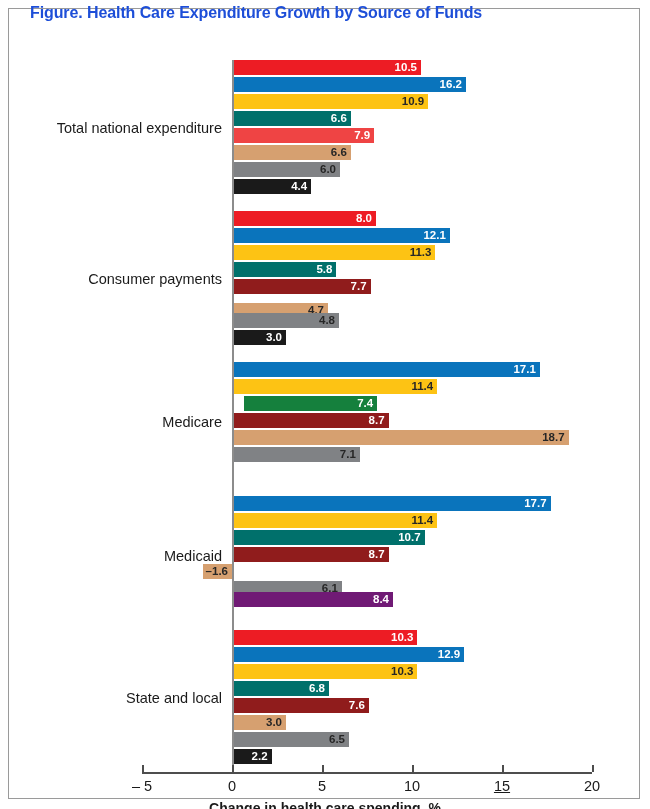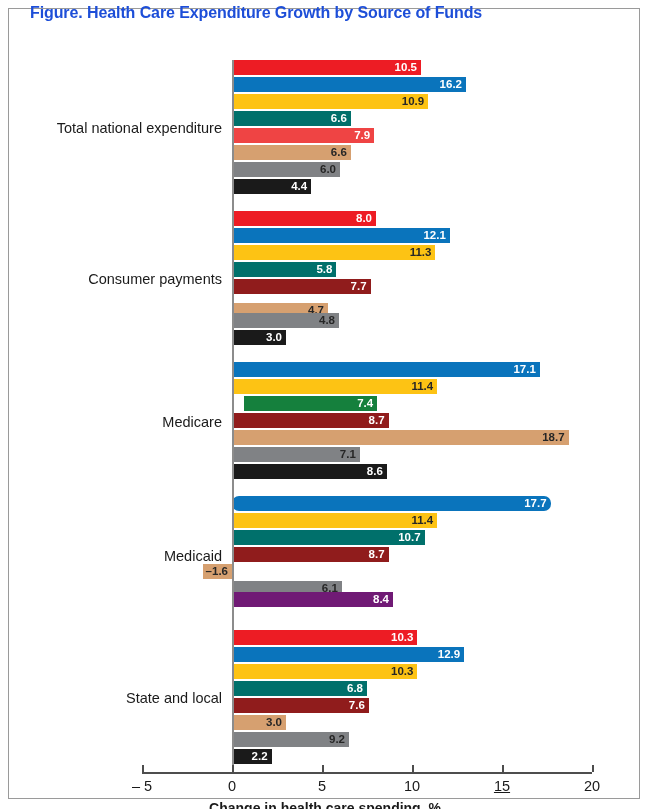--- a/index.html
+++ b/index.html
@@ -168,27 +168,24 @@
     </div>
     <div class="bar" style="background: rgb(144, 28, 28); top: 413px; left: 232px; width: 156.6px;">
       <span class="bar-value">8.7</span>
     </div>
     <div class="bar" style="background: rgb(214, 160, 112); top: 430px; left: 232px; width: 336.6px;">
       <span class="bar-value dark-text">18.7</span>
     </div>
     <div class="bar" style="background: rgb(128, 130, 133); top: 447px; left: 232px; width: 127.8px;">
       <span class="bar-value dark-text">7.1</span>
     </div>
-    <div class="bar" style="background: rgb(26, 26, 26); top: 464px; left: 232px; width: 154.8px;">
-      <span class="bar-value">8.6</span>
-    </div>
     <div class="group-label-holder" style="top: 0px;">
       <div class="group-label" style="top: 421.5px;">Medicare</div>
     </div>
-    <div class="bar" style="background: rgb(10, 116, 188); top: 496px; left: 232px; width: 318.6px; border-radius: 7px;">
+    <div class="bar" style="background: rgb(10, 116, 188); top: 496px; left: 232px; width: 318.6px;">
       <span class="bar-value">17.7</span>
     </div>
     <div class="bar" style="background: rgb(253, 195, 20); top: 513px; left: 232px; width: 205.2px;">
       <span class="bar-value dark-text">11.4</span>
     </div>
     <div class="bar" style="background: rgb(0, 112, 107); top: 530px; left: 232px; width: 192.6px;">
       <span class="bar-value">10.7</span>
     </div>
     <div class="bar" style="background: rgb(144, 28, 28); top: 547px; left: 232px; width: 156.6px;">
       <span class="bar-value">8.7</span>
@@ -207,31 +204,31 @@
     </div>
     <div class="bar" style="background: rgb(237, 28, 36); top: 630px; left: 232px; width: 185.4px;">
       <span class="bar-value">10.3</span>
     </div>
     <div class="bar" style="background: rgb(10, 116, 188); top: 647px; left: 232px; width: 232.2px;">
       <span class="bar-value">12.9</span>
     </div>
     <div class="bar" style="background: rgb(253, 195, 20); top: 664px; left: 232px; width: 185.4px;">
       <span class="bar-value dark-text">10.3</span>
     </div>
-    <div class="bar" style="background: rgb(0, 112, 107); top: 681px; left: 232px; width: 135px;">
+    <div class="bar" style="background: rgb(0, 112, 107); top: 681px; left: 232px; width: 97px;">
       <span class="bar-value">6.8</span>
     </div>
     <div class="bar" style="background: rgb(144, 28, 28); top: 698px; left: 232px; width: 136.8px;">
       <span class="bar-value">7.6</span>
     </div>
     <div class="bar" style="background: rgb(214, 160, 112); top: 715px; left: 232px; width: 54px;">
       <span class="bar-value dark-text">3.0</span>
     </div>
     <div class="bar" style="background: rgb(128, 130, 133); top: 732px; left: 232px; width: 117px;">
-      <span class="bar-value dark-text">9.2</span>
+      <span class="bar-value dark-text">6.5</span>
     </div>
     <div class="bar" style="background: rgb(26, 26, 26); top: 749px; left: 232px; width: 39.6px;">
       <span class="bar-value">2.2</span>
     </div>
     <div class="group-label-holder" style="top: 0px;">
       <div class="group-label" style="top: 698px;">State and local</div>
     </div>
     <div id="zero-line" style="left: 232px; top: 60px; height: 706px;"></div>
     <div id="axis-line" style="left: 142px; top: 772px; width: 450px;"></div>
     <div class="axis-tick" style="left: 142px; top: 765px;"></div>

